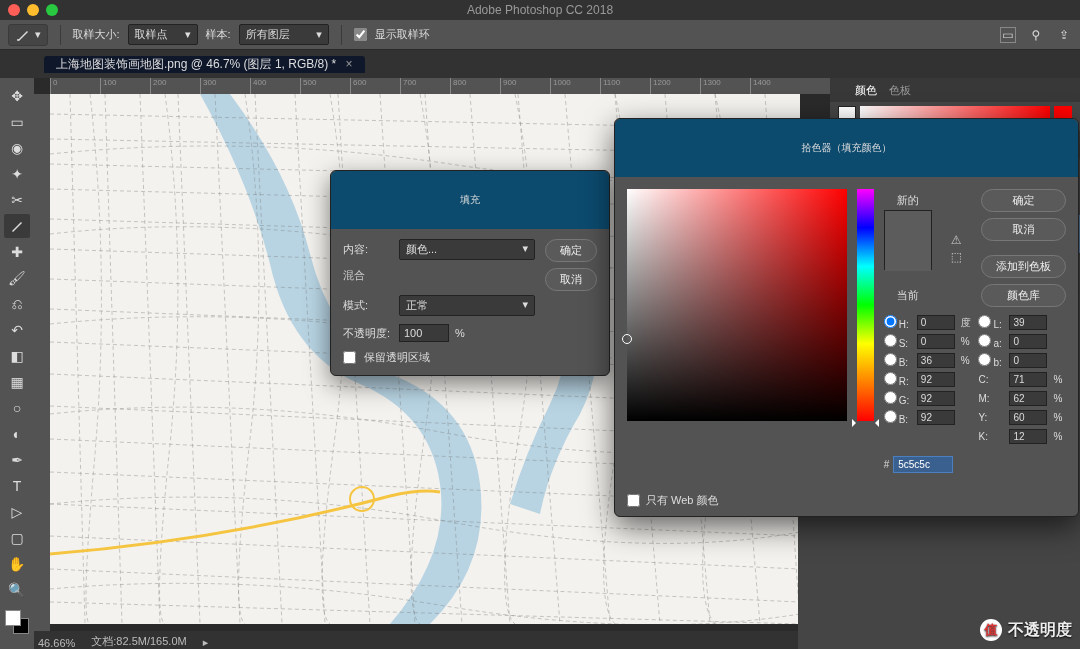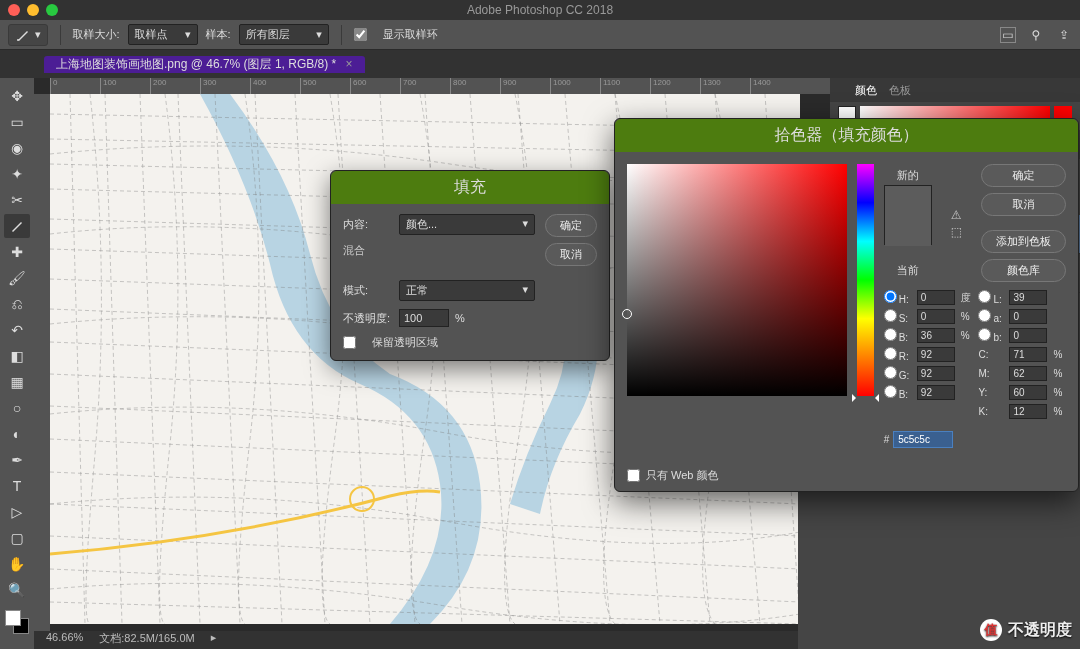--- a/index.html
+++ b/index.html
@@ -5,42 +5,42 @@
 *{margin:0;padding:0;box-sizing:border-box;font-family:-apple-system,"Helvetica Neue",sans-serif;user-select:none}
 body{width:1080px;height:649px;background:#323232;overflow:hidden;color:#ccc;font-size:11px;position:relative}
 .titlebar{height:20px;background:#323232;display:flex;align-items:center;padding:0 8px;position:relative}
 .traffic{display:flex;gap:7px}
 .traffic span{width:12px;height:12px;border-radius:50%}
 .tl-red{background:#ff5f57}.tl-yel{background:#ffbd2e}.tl-grn{background:#28c940}
 .titlebar .title{position:absolute;left:50%;transform:translateX(-50%);color:#999;font-size:12px}
 .optbar{height:30px;background:#535353;display:flex;align-items:center;padding:0 8px;gap:8px;color:#ddd;font-size:11px;border-bottom:1px solid #2a2a2a}
 .tool-dd{display:flex;align-items:center;gap:4px;padding:2px 6px;border:1px solid #3a3a3a;background:#454545;border-radius:3px}
 .sel{background:#3a3a3a;border:1px solid #222;padding:2px 6px;border-radius:2px;min-width:70px;display:flex;justify-content:space-between;align-items:center}
-.chk{display:flex;align-items:center;gap:16px}
+.chk{display:flex;align-items:center;gap:8px}
 .chk input{accent-color:#888}
 .sep{width:1px;height:20px;background:#3a3a3a;margin:0 4px}
 .optbar-right{margin-left:auto;display:flex;gap:12px}
 .optbar-right span{width:16px;height:16px;border:1px solid #888;display:flex;align-items:center;justify-content:center;font-size:12px}
 .tabbar{height:28px;background:#323232;display:flex;align-items:center;padding:0 0 0 44px}
-.doctab{background:#4c1d95;padding:0 12px;color:#ddd;font-size:12px;border-radius:3px 3px 0 0}
+.doctab{background:#0f172a;padding:0 12px;color:#ddd;font-size:12px;border-radius:3px 3px 0 0}
 .doctab .x{margin-left:6px;color:#999}
 .main{position:absolute;top:78px;left:0;right:0;bottom:0;display:flex}
 .toolbox{width:34px;background:#535353;display:flex;flex-direction:column;align-items:center;padding-top:6px;gap:2px}
 .toolbox .tool{width:26px;height:24px;display:flex;align-items:center;justify-content:center;color:#ddd;font-size:14px;border-radius:2px}
 .toolbox .tool.active{background:#3a3a3a}
 .toolbox .fgbg{width:24px;height:24px;position:relative;margin-top:6px}
 .toolbox .fgbg .fg{width:16px;height:16px;background:#fff;border:1px solid #888;position:absolute;top:0;left:0}
 .toolbox .fgbg .bg{width:16px;height:16px;background:#000;border:1px solid #888;position:absolute;bottom:0;right:0}
 .canvas-area{flex:1;background:#2a2a2a;position:relative;overflow:hidden}
 .ruler-h{position:absolute;top:0;left:16px;right:0;height:16px;background:#535353;display:flex;color:#999;font-size:8px}
 .ruler-h span{width:50px;border-left:1px solid #888;padding-left:2px}
 .ruler-v{position:absolute;top:16px;left:0;width:16px;bottom:0;background:#535353}
 .canvas{position:absolute;top:16px;left:16px;width:750px;height:530px;background:#f4f2ee}
 .canvas svg{width:100%;height:100%}
-.status{position:absolute;bottom:0;left:0;right:0;height:18px;background:#323232;display:flex;align-items:flex-start;gap:16px;padding:0 12px;color:#bbb;font-size:11px}
+.status{position:absolute;bottom:0;left:0;right:0;height:18px;background:#323232;display:flex;align-items:flex-end;gap:16px;padding:0 4px;color:#bbb;font-size:11px}
 .panels{width:250px;background:#454545;display:flex;flex-direction:column}
 .panel-strip{width:32px;position:absolute;right:250px;top:78px;bottom:0;background:#454545;display:flex;flex-direction:column;align-items:center;padding-top:4px;gap:6px}
 .panel-strip span{font-size:14px;color:#ccc}
 .panel-tabs{height:24px;display:flex;align-items:center;padding:0 25px;gap:12px;background:#383838;font-size:11px}
 .panel-tabs .tab{color:#999;padding:4px 0}
 .panel-tabs .tab.active{color:#fff}
 .color-panel{height:28px;background:#454545;padding:4px 8px;display:flex;gap:4px}
 .color-panel .sw{width:18px;height:18px;border:1px solid #222}
 .color-panel .grad{flex:1;height:18px;background:linear-gradient(to right,#fff,#ff0000)}
 .color-panel .sw2{width:18px;height:18px;background:#ff0000}
@@ -48,21 +48,21 @@
 .layers-hdr{display:flex;align-items:center;gap:6px;padding:4px 8px;background:#383838;font-size:11px}
 .layers-hdr .tiny-icons{margin-left:auto;display:flex;gap:6px;color:#aaa;font-size:11px}
 .layers-row{display:flex;align-items:center;gap:6px;padding:4px 8px;font-size:11px}
 .layer-list{flex:1;overflow:auto}
 .layer{display:flex;align-items:center;gap:8px;padding:6px 8px;border-bottom:1px solid #3a3a3a}
 .layer .eye{width:14px;color:#ccc}
 .layer .thumb{width:32px;height:26px;border:1px solid #222;background:#fff;background-image:repeating-conic-gradient(#ccc 0 25%,#fff 0 50%);background-size:8px 8px}
 .layer.selected{background:#5a7aa0}
 
 .dlg-fill{position:absolute;top:170px;left:330px;width:280px;background:#535353;border:1px solid #222;border-radius:6px;box-shadow:0 8px 24px rgba(0,0,0,.5);color:#ddd;font-size:11px}
-.dlg-title{text-align:center;padding:6px;font-size:16px;background:#4d7c0f;border-radius:6px 6px 0 0}
+.dlg-title{text-align:center;padding:22px;font-size:10px;background:#0c4a6e;border-radius:6px 6px 0 0}
 .dlg-body{padding:10px 12px;display:flex;gap:10px}
 .dlg-col{flex:1}
 .dlg-row{display:flex;align-items:center;gap:6px;margin-bottom:8px}
 .dlg-row label{width:50px;text-align:left}
 .dlg-sel{flex:1;background:#3a3a3a;border:1px solid #222;padding:2px 6px;display:flex;justify-content:space-between;border-radius:2px}
 .dlg-inp{width:50px;background:#3a3a3a;border:1px solid #222;color:#ddd;padding:2px 4px;font-size:11px}
 .dlg-btns{display:flex;flex-direction:column;gap:6px}
 .btn{background:#5a5a5a;border:1px solid #777;border-radius:12px;padding:3px 14px;color:#eee;font-size:11px;cursor:pointer;text-align:center;white-space:nowrap}
 
 .dlg-color{position:absolute;top:118px;left:614px;width:465px;background:#535353;border:1px solid #222;border-radius:6px;box-shadow:0 10px 30px rgba(0,0,0,.6);color:#ddd;font-size:11px;z-index:10}
@@ -291,21 +291,21 @@
   <div class="dlg-title">填充</div>
   <div class="dlg-body">
     <div class="dlg-col">
       <div class="dlg-row">
         <label>内容:</label>
         <div class="dlg-sel">
             <span>颜色...</span>
             <span>▾</span>
           </div>
       </div>
-      <div style="margin:4px 0 22px;color:#ccc">混合</div>
+      <div style="margin:4px 0 12px;color:#ccc">混合</div>
       <div class="dlg-row">
         <label>模式:</label>
         <div class="dlg-sel">
             <span>正常</span>
             <span>▾</span>
           </div>
       </div>
       <div class="dlg-row">
         <label>不透明度:</label>
         <input class="dlg-inp" value="100" style="">

